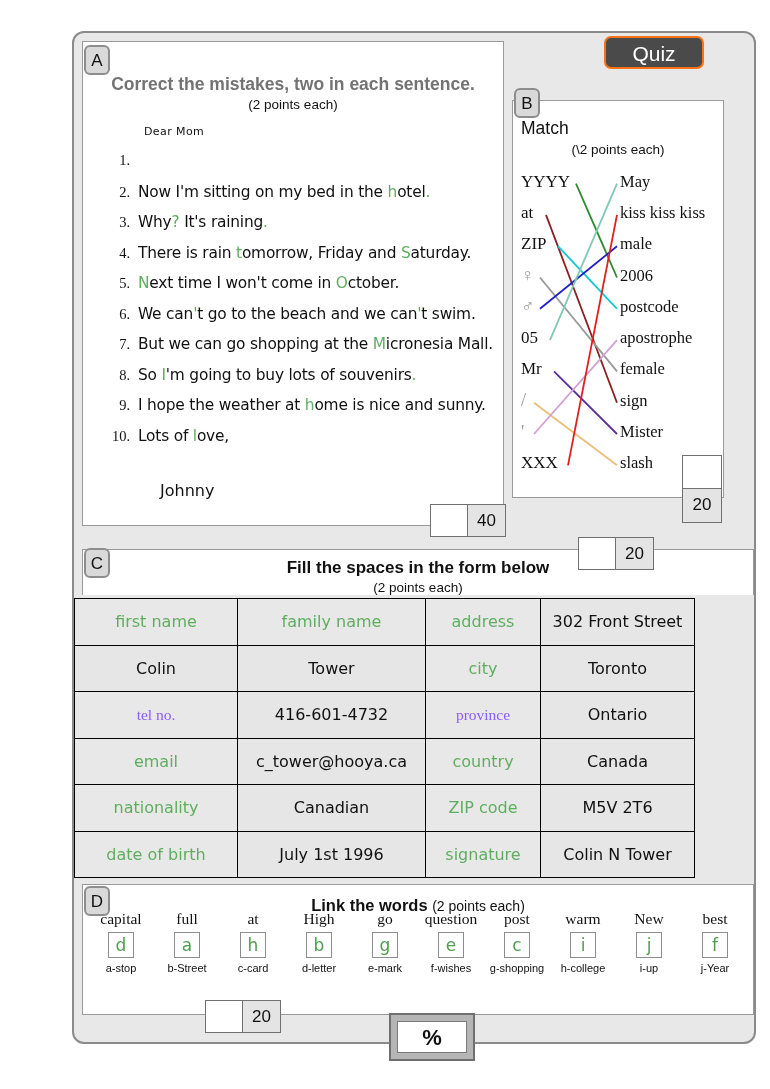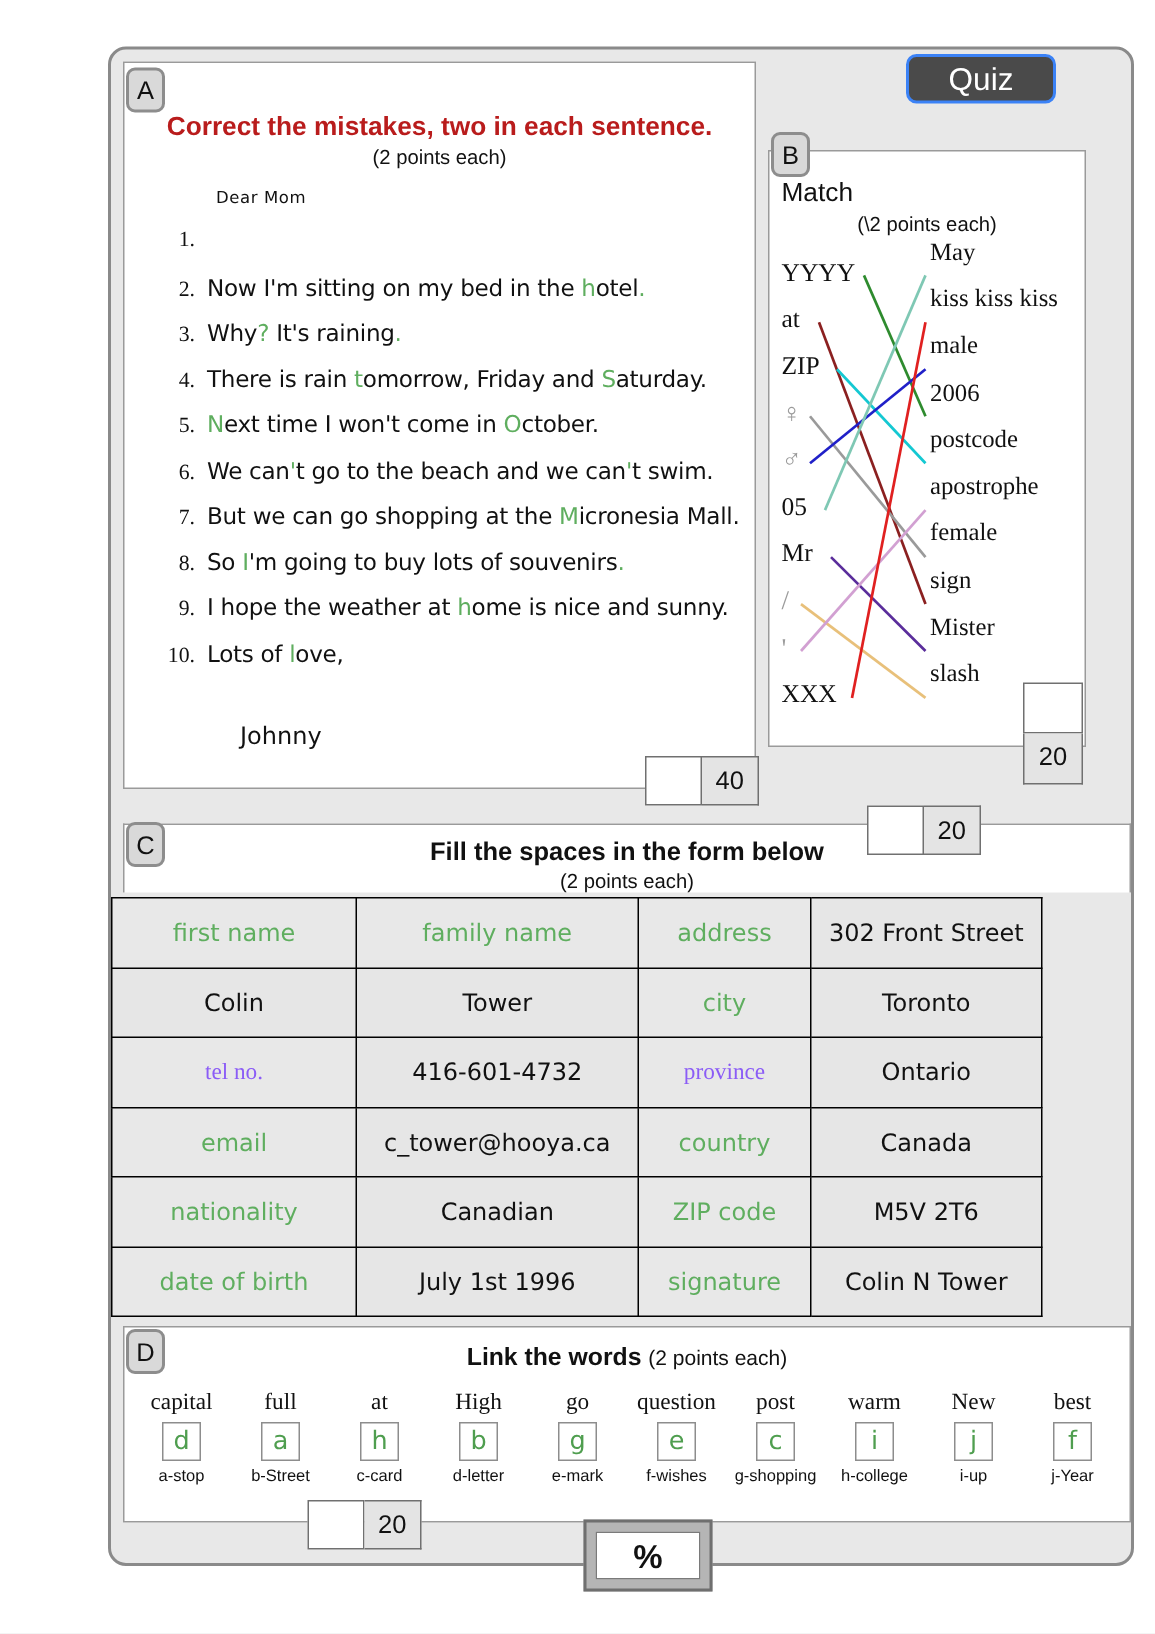--- a/index.html
+++ b/index.html
@@ -17,40 +17,40 @@
     position:absolute;left:72px;top:31px;width:684px;height:1013px;
     background:#e8e8e8;
     border:2px solid #8a8a8a;
     border-radius:12px;
     box-sizing:border-box;
   }
 
   
   .quiz-tab{
     position:absolute;left:604px;top:36px;width:100px;height:33px;
-    background:#4a4a4a;border:2px solid #3b82f6;border-radius:7px;
+    background:#4a4a4a;border:2px solid #f97316;border-radius:7px;
     color:#ffffff;font-size:21px;line-height:31px;text-align:center;
     box-sizing:border-box;z-index:30;
   }
 
   
   .frame{position:absolute;background:#ffffff;border:1px solid #9a9a9a;box-sizing:border-box;}
   .sec-tag{
     position:absolute;width:26px;height:30px;background:#d9d9d9;
     border:2px solid #8d8d8d;border-radius:6px;
     font-size:17px;line-height:27px;text-align:center;color:#111;
     box-sizing:border-box;z-index:20;
   }
 
   
   #secA{left:82px;top:41px;width:422px;height:485px;}
   #tagA{left:84px;top:45px;}
   .a-title{
     position:absolute;left:0;top:33px;width:422px;text-align:center;
-    font-size:17.5px;font-weight:bold;color:#b91c1c;
+    font-size:17.5px;font-weight:bold;color:#737373;
   }
   .a-sub{
     position:absolute;left:0;top:56px;width:422px;text-align:center;
     font-size:13.5px;color:#111;
   }
   .a-greet{
     position:absolute;left:62px;top:84px;font-size:11px;color:#111;
     font-family:"DejaVu Sans",sans-serif;letter-spacing:.4px;
   }
   .a-list{position:absolute;left:18px;top:111px;width:400px;}
@@ -63,21 +63,21 @@
     position:absolute;left:78px;top:440px;font-size:16px;color:#111;
     font-family:"DejaVu Sans",sans-serif;
   }
 
   
   #secB{left:512px;top:100px;width:212px;height:398px;}
   #tagB{left:514px;top:88px;}
   .b-title{position:absolute;left:9px;top:18px;font-size:17.5px;color:#111;}
   .b-sub{position:absolute;left:0;top:42px;width:212px;text-align:center;font-size:13.5px;color:#111;}
   .b-left{position:absolute;left:9px;top:66px;width:70px;}
-  .b-right{position:absolute;left:108px;top:52px;width:105px;}
+  .b-right{position:absolute;left:108px;top:66px;width:105px;}
   .b-item{height:31.3px;font-size:17px;color:#111;font-family:"Liberation Serif",serif;
           display:flex;align-items:center;white-space:nowrap;text-align:right;}
   .b-item.sym{color:#9b9b9b;font-size:18px;}
   .b-right .b-item{font-size:16.5px;}
   #b-lines{position:absolute;left:0;top:0;width:212px;height:398px;pointer-events:none;}
 
   
   .score{position:absolute;display:flex;z-index:25;}
   .score .inp{width:38px;height:33px;background:#ffffff;border:1px solid #707070;box-sizing:border-box;}
   .score .max{width:38px;height:33px;background:#e4e4e4;border:1px solid #707070;border-left:none;
@@ -108,21 +108,21 @@
   .ctable col.c2{width:188px;}
   .ctable col.c3{width:115px;}
   .ctable col.c4{width:154px;}
 
   
   #secD{left:82px;top:884px;width:672px;height:131px;}
   #tagD{left:84px;top:886px;}
   .d-title{position:absolute;left:0;top:12px;width:672px;text-align:center;font-size:16.5px;color:#111;}
   .d-title b{font-weight:bold;}
   .d-title span.pts{font-weight:normal;font-size:14px;}
-  .dgrid{position:absolute;left:6px;top:40px;width:660px;display:flex;justify-content:flex-end;}
+  .dgrid{position:absolute;left:6px;top:24px;width:660px;display:flex;justify-content:flex-end;}
   .dcol{display:flex;flex-direction:column;align-items:center;width:66px;}
   .dword{font-size:15.5px;color:#111;font-family:"Liberation Serif",serif;line-height:21px;white-space:nowrap;}
   .dbox{width:26px;height:26px;border:1px solid #8d8d8d;background:#fff;margin:3px 0 4px 0;
         font-size:17px;line-height:24px;text-align:center;color:#4f9e4f;
         font-family:"DejaVu Sans",sans-serif;box-sizing:border-box;}
   .dopt{font-size:11px;color:#111;font-family:"Liberation Sans",sans-serif;white-space:nowrap;}
 
   
   .pct{
     position:absolute;left:389px;top:1013px;width:86px;height:48px;

